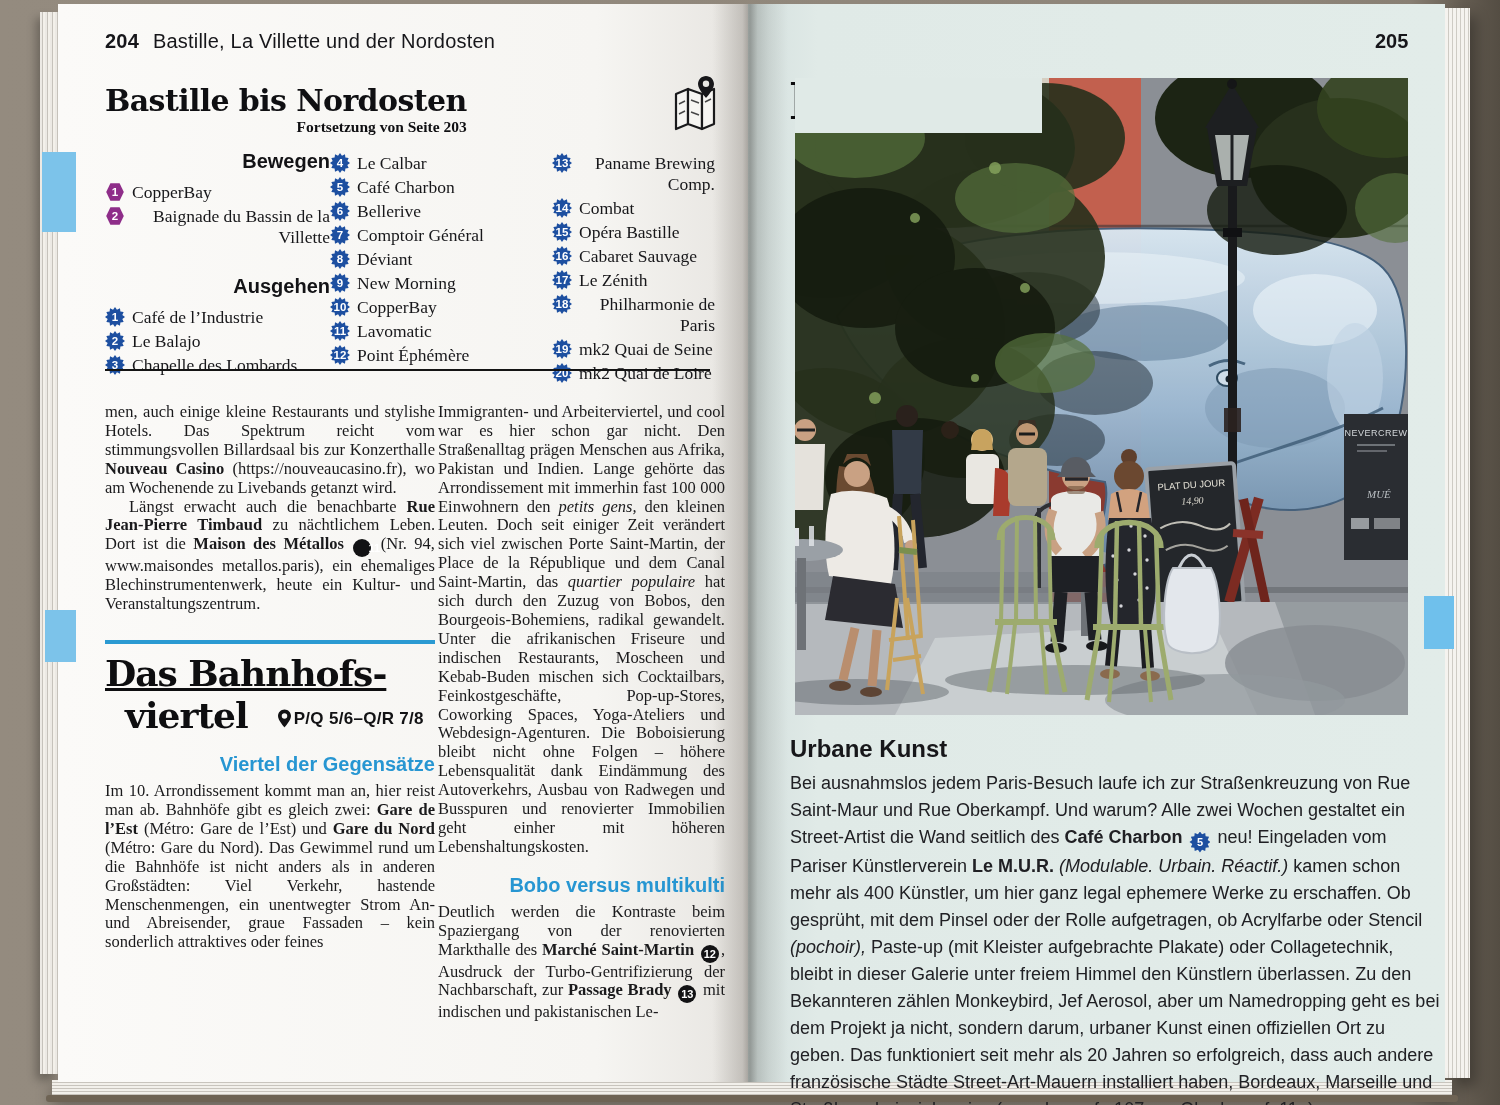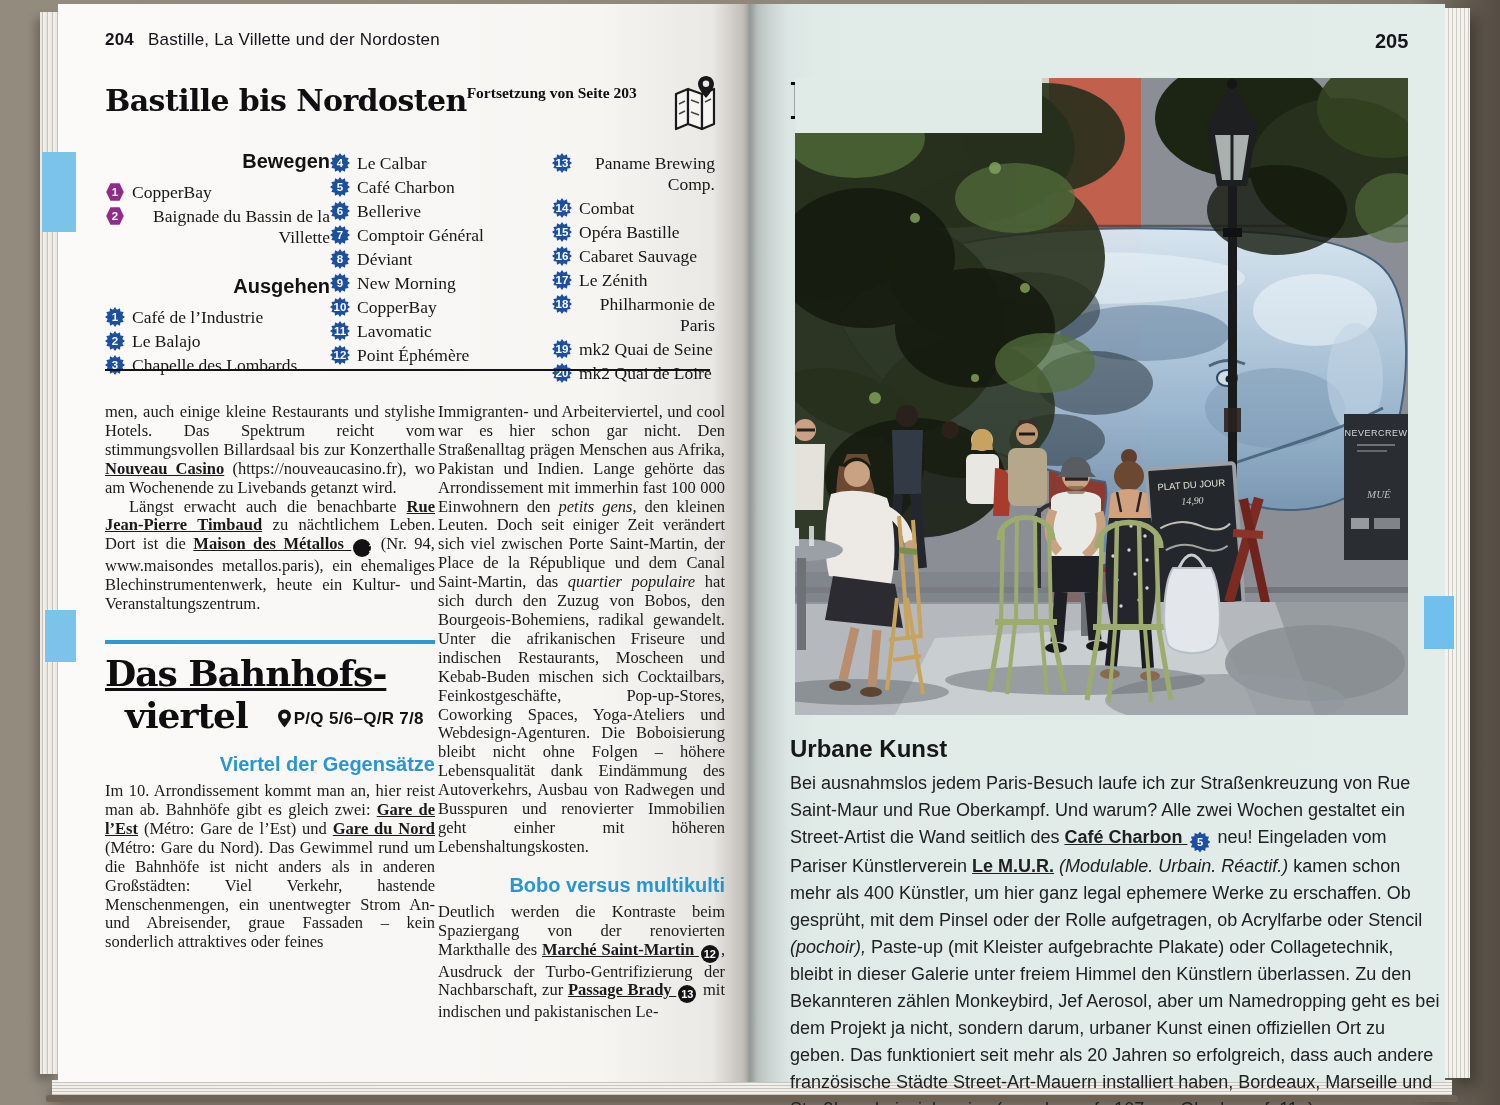--- a/index.html
+++ b/index.html
@@ -19,23 +19,23 @@
     box-shadow:0 8px 16px rgba(0,0,0,.4);}
   .cover-bottom{left:46px;top:1095px;width:1412px;height:7px;background:#6e6354;border-radius:3px;}
   .pageL{left:58px;top:4px;width:690px;height:1078px;
     background:linear-gradient(90deg,#fbfaf8 0%,#f6f5f2 78%,#eae8e4 95%,#dcd9d4 100%);}
   .pageR{left:748px;top:4px;width:697px;height:1078px;
     background:linear-gradient(90deg,#c6d1cf 0%,#d8e3e1 3%,#e0eae7 10%,#e2ece9 100%);}
   .spine{left:712px;top:4px;width:76px;height:1078px;pointer-events:none;
     background:linear-gradient(90deg,rgba(55,50,43,0) 0%,rgba(55,50,43,.16) 40%,rgba(35,31,26,.32) 50%,rgba(55,50,43,.15) 60%,rgba(55,50,43,0) 100%);}
   .tab{background:#7cc3ea;}
   
-  .hdrL{left:105px;top:30px;font-size:17px;color:#16161a;letter-spacing:.2px;}
+  .hdrL{left:105px;top:30px;font-size:20px;color:#16161a;letter-spacing:.2px;}
   .hdrL b{margin-right:14px;}
-  .titleRow{left:105px;top:84px;display:flex;align-items:flex-start;color:#0f0f12;}
+  .titleRow{left:105px;top:84px;display:flex;align-items:flex-end;color:#0f0f12;flex-direction:column;}
   .titleRow h1{margin:0;font:bold 30px/34px "DejaVu Serif",serif;letter-spacing:-.6px;}
   .titleRow .cont{margin-left:0;font:bold 15.5px "Liberation Serif",serif;}
   .lists{left:105px;top:150px;width:610px;display:flex;}
   .listcol{width:225px;flex:none;}
   .listcol.c2{width:222px;}
   .listcol.c3{width:163px;}
   .listhead{font:bold 20px "Liberation Sans",sans-serif;color:#131316;margin-bottom:9px;text-align:right;}
   .group2{margin-top:27px;}
   .poi{display:flex;align-items:flex-start;margin-bottom:3px;}
   .poi-label{font:17.5px/21px "Liberation Serif",serif;color:#17171a;padding-top:0px;text-align:right;}
@@ -43,21 +43,21 @@
     display:inline-flex;align-items:center;justify-content:center;
     font:bold 11.5px "Liberation Sans",sans-serif;}
   .badge.gear,.tbadge.gear{background:#1d4fa0;
     clip-path:polygon(100% 50%,86.7% 59.8%,93.3% 75%,76.9% 76.9%,75% 93.3%,59.8% 86.7%,50% 100%,40.2% 86.7%,25% 93.3%,23.1% 76.9%,6.7% 75%,13.3% 59.8%,0% 50%,13.3% 40.2%,6.7% 25%,23.1% 23.1%,25% 6.7%,40.2% 13.3%,50% 0%,59.8% 13.3%,75% 6.7%,76.9% 23.1%,93.3% 25%,86.7% 40.2%);}
   .badge.hex{background:#8e2d89;clip-path:polygon(6% 50%,27% 6%,73% 6%,94% 50%,73% 94%,27% 94%);}
   .rule1{left:105px;top:369px;width:605px;height:2px;background:#141414;}
   .colA{left:105px;top:403px;width:330px;}
   .colB{left:438px;top:403px;width:287px;}
   .bodytext{font:16.5px/18.9px "Liberation Serif",serif;color:#1a1a1c;text-align:justify;margin:0;}
   .indent{text-indent:24px;}
-  .seg-b{font-weight:bold;text-decoration:underline;}
+  .seg-b{font-weight:bold;}
   .seg-i{font-style:italic;}
   .tbadge{display:inline-flex;width:18px;height:18px;align-items:center;justify-content:center;
     color:#fff;font:bold 11px "Liberation Sans",sans-serif;vertical-align:-3px;margin:0 2px;}
   .tbadge.dark{background:#121214;border-radius:50%;}
   .tbadge.gear{width:21px;height:21px;}
   .bluebar{margin-top:26px;height:4px;background:#2b9ad2;}
   .h2line1{font:bold 36px/42px "DejaVu Serif",serif;color:#0e0e10;letter-spacing:-1px;margin-top:8px;text-decoration:underline;}
   .h2line2{display:flex;align-items:baseline;font:bold 36px/42px "DejaVu Serif",serif;color:#0e0e10;letter-spacing:-1px;margin-left:20px;}
   .mapref{margin-left:30px;font:bold 17px "Liberation Sans",sans-serif;letter-spacing:.3px;color:#121214;display:inline-flex;align-items:center;}
   .mapref svg{margin-right:3px;}

